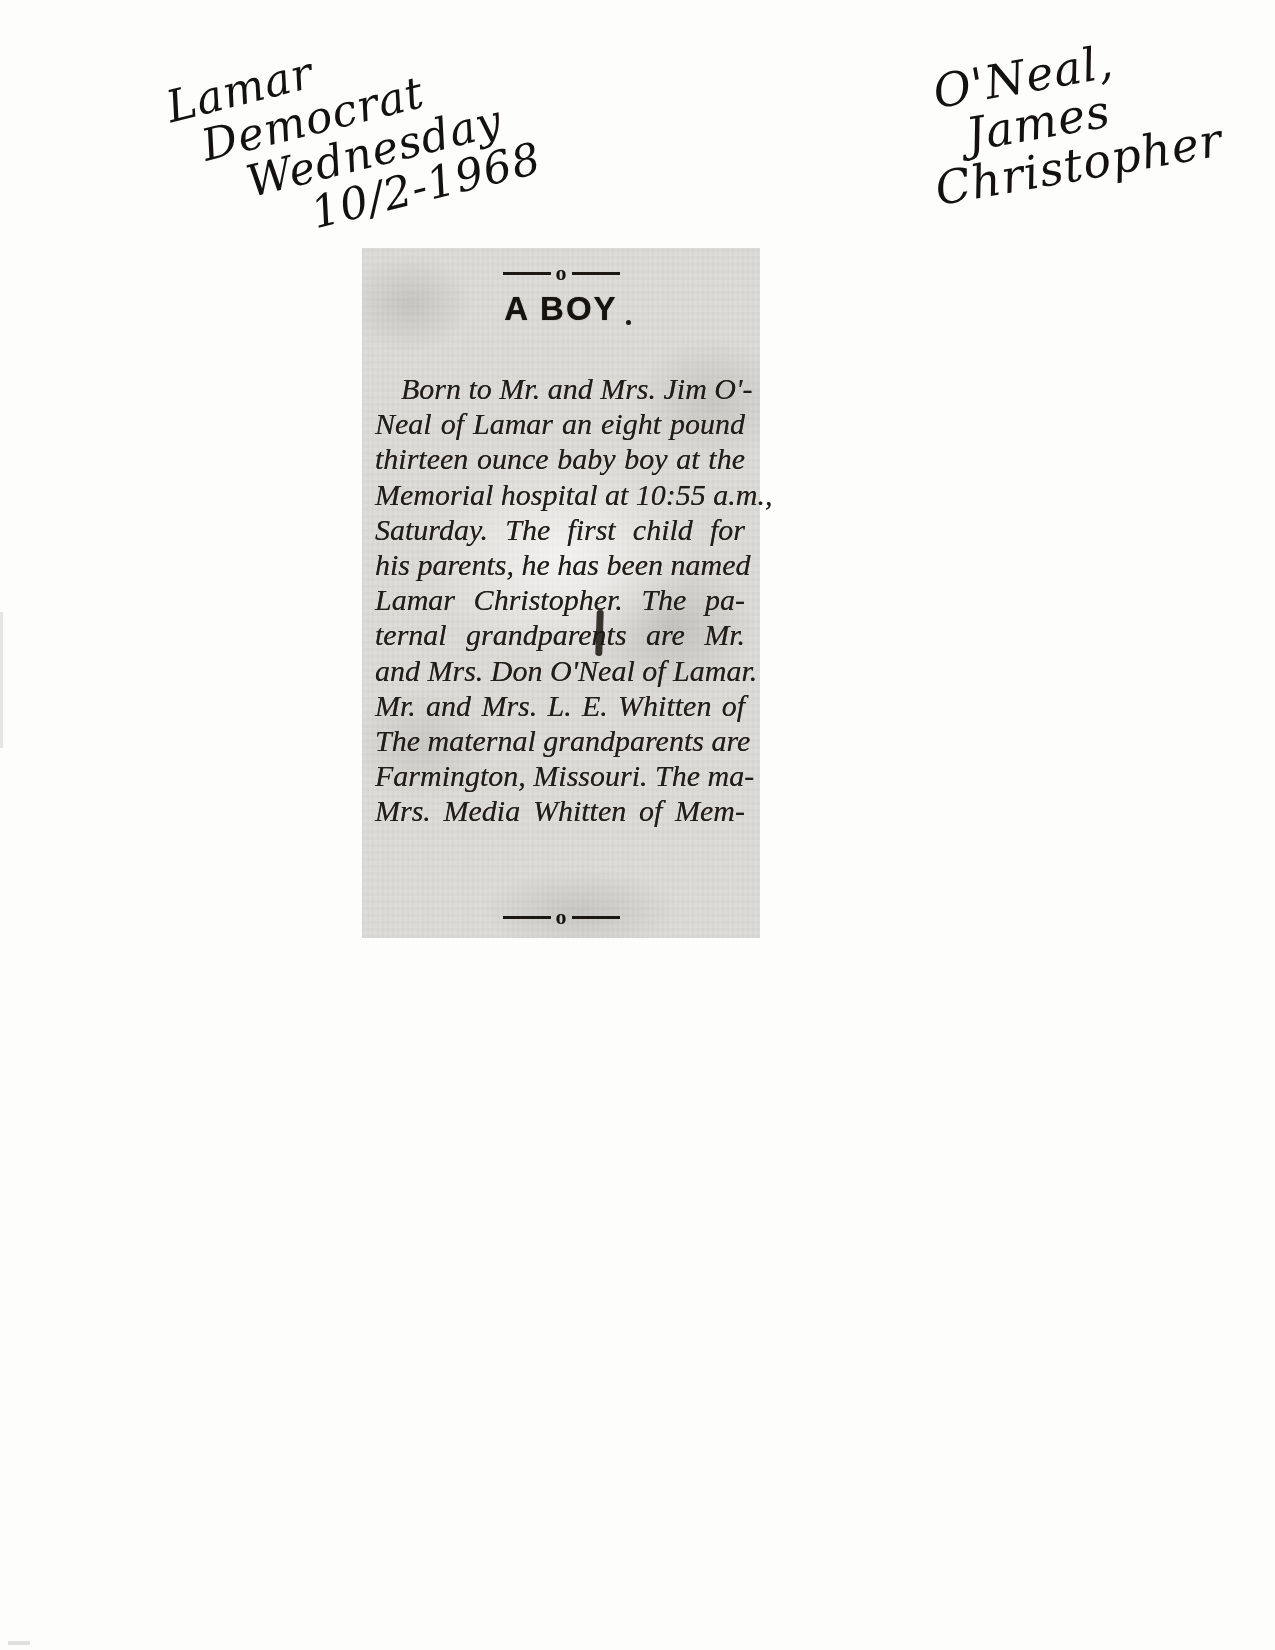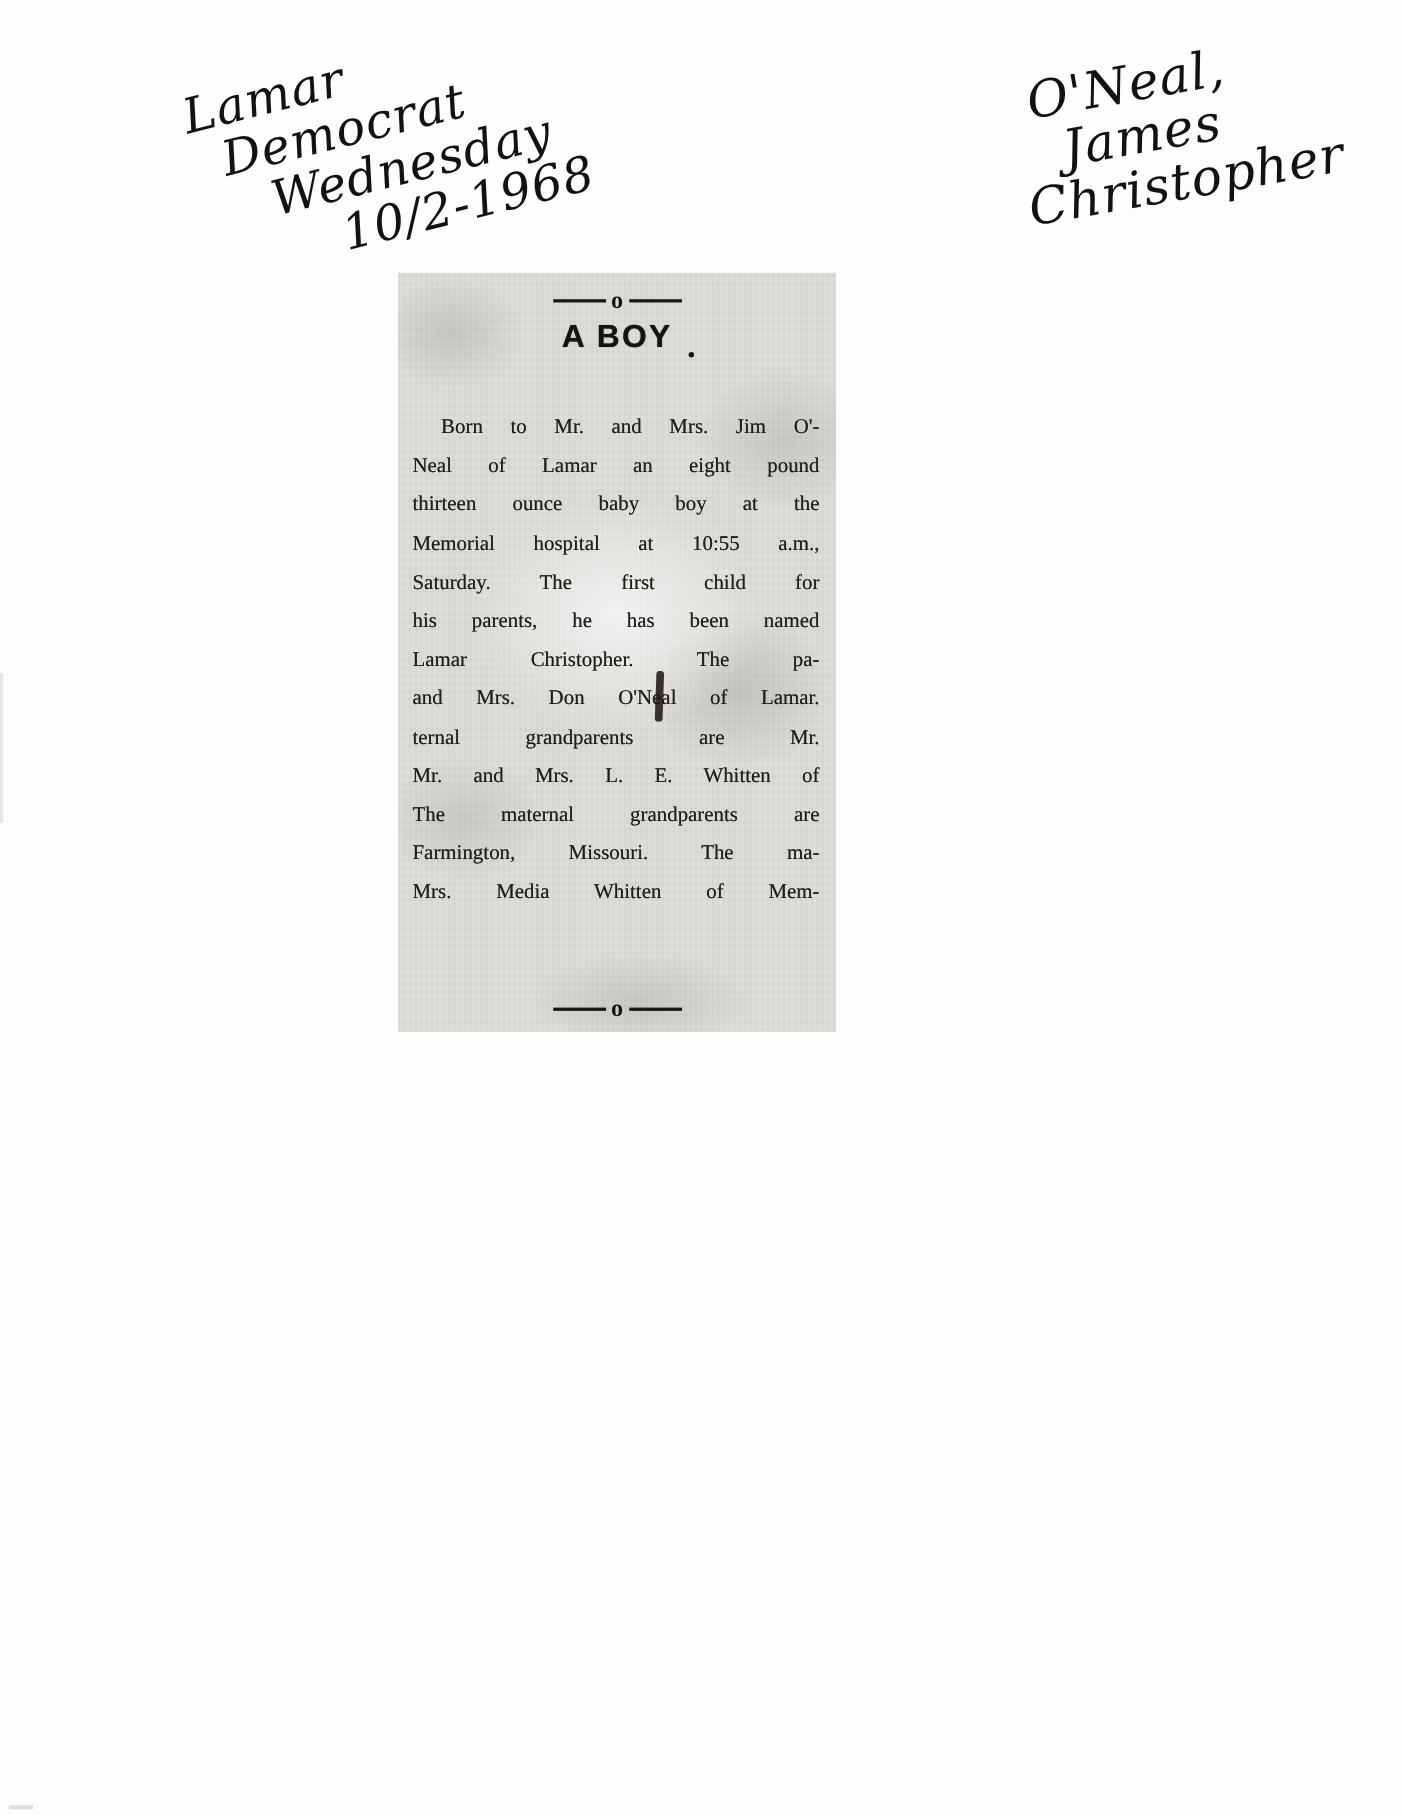--- a/index.html
+++ b/index.html
@@ -68,34 +68,35 @@
     line-height: 20px;
   }
 
   .headline {
     position: absolute;
     top: 42px; left: 0;
     width: 100%;
     text-align: center;
     font-family: "Liberation Sans", sans-serif;
     font-weight: 700;
-    font-size: 29px;
+    font-size: 33px;
     letter-spacing: 2px;
     color: #16130f;
     text-shadow: 0 0 1px rgba(22,19,15,0.7);
   }
 
   .article {
     position: absolute;
     top: 123px; left: 13px;
     width: 370px;
     font-family: "Liberation Serif", serif;
-    font-size: 19px;
+    font-size: 30px;
     color: #211d19;
     text-shadow: 0 0 0.6px rgba(33,29,25,0.75);
+    font-style: italic;
   }
   .article .article-line {
     line-height: 35.2px;
     height: 35.2px;
     white-space: nowrap;
     text-align: justify;
     text-align-last: justify;
   }
   .article .article-line.first { text-indent: 26px; }
   .article .article-line.last  { text-align-last: left; }
@@ -161,22 +162,22 @@
     <span class="ink-speck"></span>
 
     <div class="article">
         <div class="article-line first">Born to Mr. and Mrs. Jim O'-</div>
         <div class="article-line">Neal of Lamar an eight pound</div>
         <div class="article-line">thirteen ounce baby boy at the</div>
         <div class="article-line">Memorial hospital at 10:55 a.m.,</div>
         <div class="article-line">Saturday. The first child for</div>
         <div class="article-line">his parents, he has been named</div>
         <div class="article-line">Lamar Christopher. The pa-</div>
+        <div class="article-line">ternal grandparents are Mr.</div>
         <div class="article-line">and Mrs. Don O'Neal of Lamar.</div>
-        <div class="article-line">ternal grandparents are Mr.</div>
         <div class="article-line">Mr. and Mrs. L. E. Whitten of</div>
         <div class="article-line">The maternal grandparents are</div>
         <div class="article-line">Farmington, Missouri. The ma-</div>
         <div class="article-line">Mrs. Media Whitten of Mem-</div>
       </div>
 
     <span class="ink-smudge"></span>
 
     <div class="divider divider-bottom">
       <span class="rule"></span>

